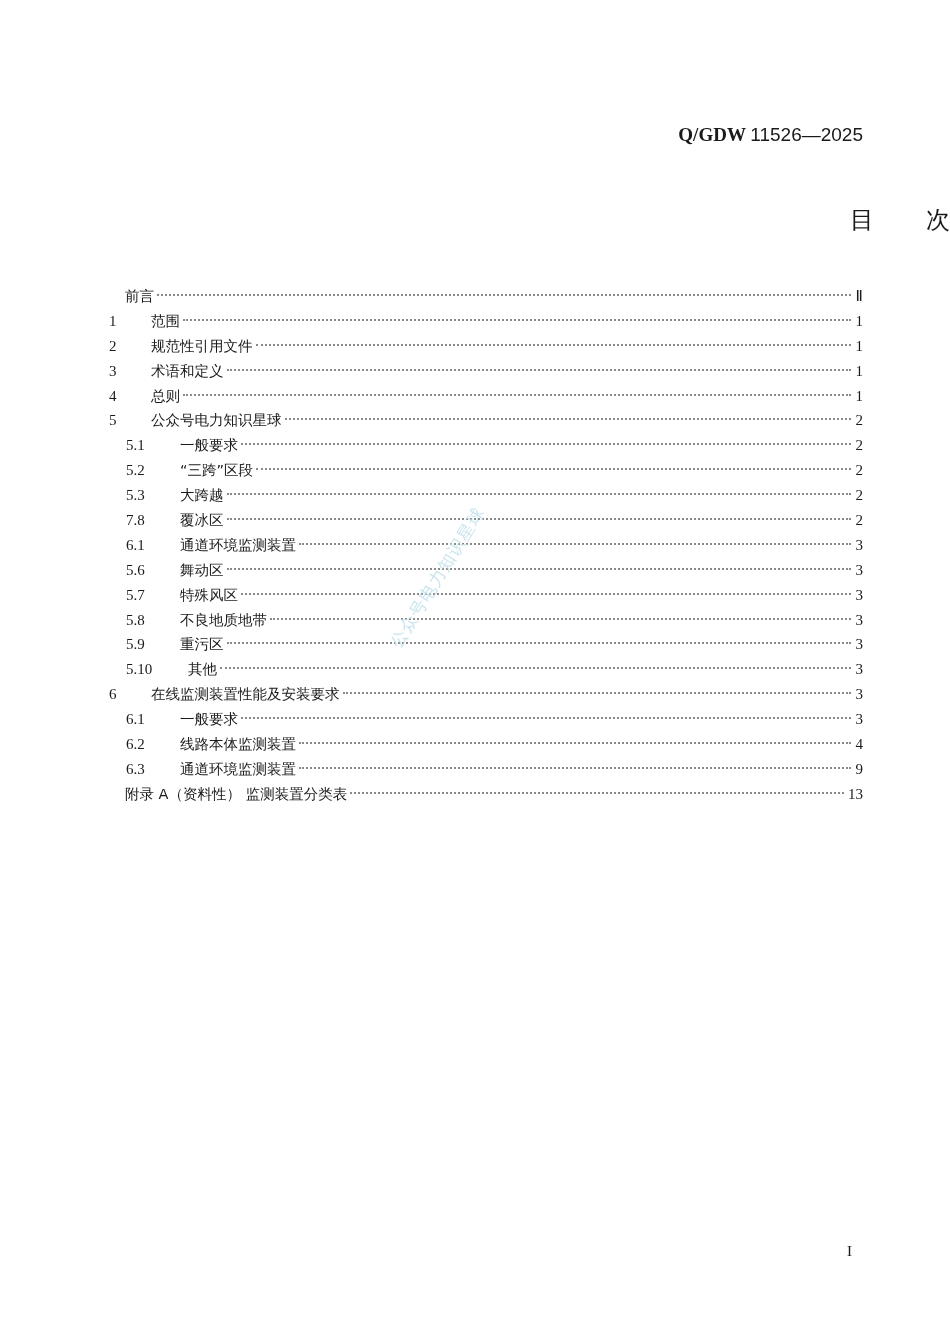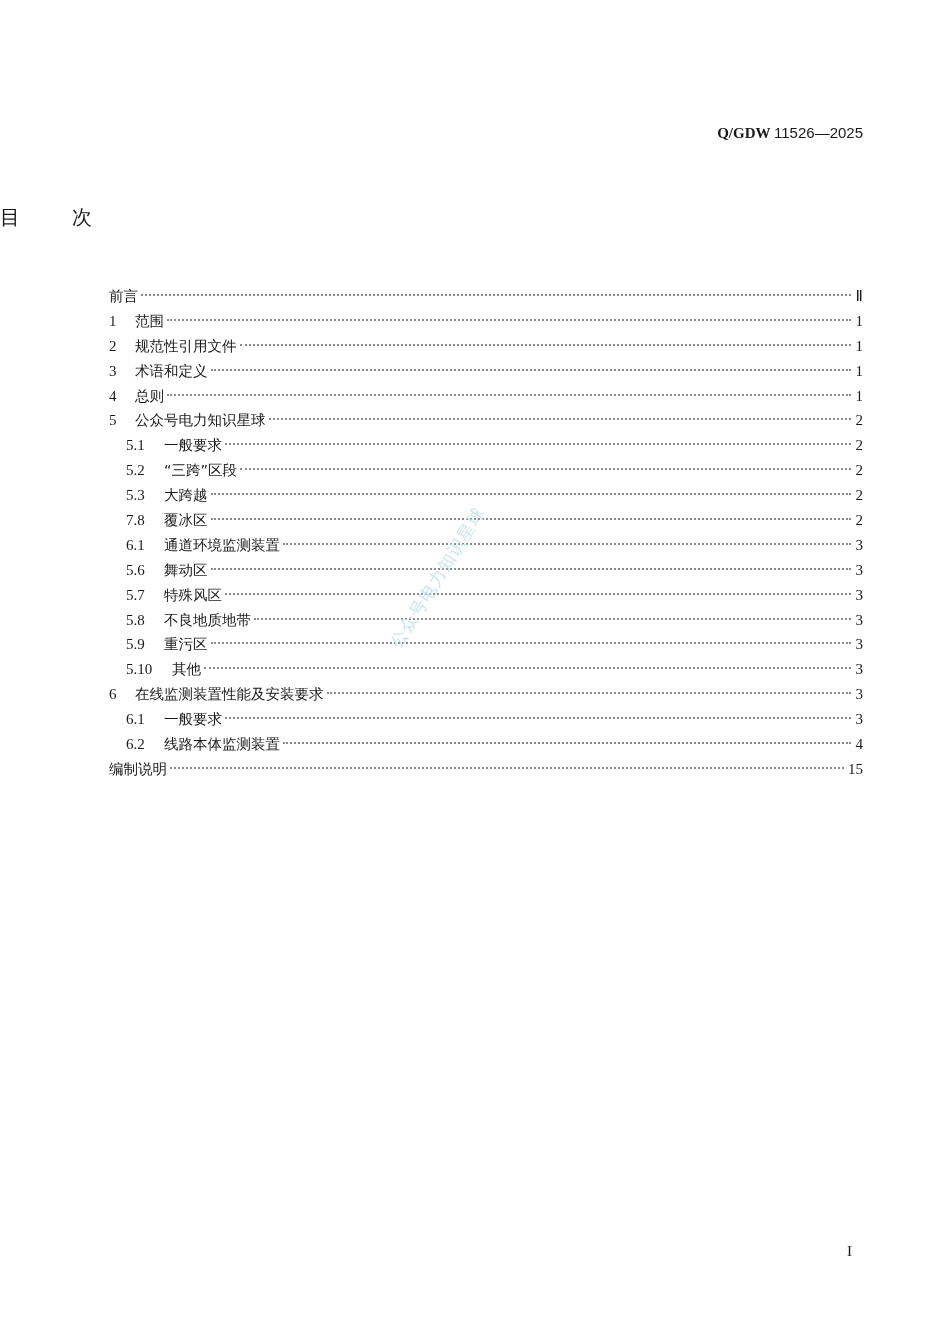--- a/index.html
+++ b/index.html
@@ -12,36 +12,36 @@
       height: 1344px;
       position: relative;
       overflow: hidden;
       font-family: "DejaVu Serif", "Liberation Serif", serif;
       color: #1a1a1a;
     }
     .doc-code {
       position: absolute;
       top: 124px;
       right: 87px;
-      font-size: 15px;
+      font-size: 19px;
       font-weight: bold;
       font-family: "Liberation Serif", serif;
       white-space: nowrap;
     }
     .doc-code .num {
       font-family: "Liberation Sans", sans-serif;
       font-weight: normal;
     }
     .toc-title {
       position: absolute;
       top: 204px;
       left: 0;
       width: 100%;
-      text-align: left;
-      font-size: 20px;
+      text-align: right;
+      font-size: 24px;
       font-family: "DejaVu Sans", sans-serif;
       letter-spacing: 0;
     }
     .toc-title span { display: inline-block; }
     .toc-title .gap { width: 52px; }
     .toc-list {
       position: absolute;
       top: 284px;
       left: 109px;
       width: 754px;
@@ -58,20 +58,21 @@
     .toc-num {
       font-family: "Liberation Serif", serif;
       display: inline-block;
       min-width: 26px;
     }
     .toc-row.level2 .toc-num { min-width: 38px; font-family: Liberation Serif, serif; }
     .toc-row.level2.wide .toc-num { min-width: 46px; }
     .toc-label {
       font-family: "DejaVu Sans", sans-serif;
       font-size: 14.5px;
+      margin-left: 16px;
     }
     .toc-leader {
       flex: 1;
       margin: 0 4px 0 3px;
       border-bottom: 2px dotted #8a8a8a;
       height: 0;
       position: relative;
       top: -5px;
     }
     .toc-page {
@@ -220,22 +221,28 @@
     <span class="toc-label">一般要求</span>
     <span class="toc-leader"></span>
     <span class="toc-page">3</span>
   </div>
   <div class="toc-row level2">
     <span class="toc-num">6.2</span>
     <span class="toc-label">线路本体监测装置</span>
     <span class="toc-leader"></span>
     <span class="toc-page">4</span>
   </div>
-  <div class="toc-row">
-    <span class="toc-label">编制说明</span>
-    <span class="toc-leader"></span>
-    <span class="toc-page">15</span>
+  <div class="toc-row level2">
+    <span class="toc-num">6.3</span>
+    <span class="toc-label">通道环境监测装置</span>
+    <span class="toc-leader"></span>
+    <span class="toc-page">9</span>
+  </div>
+  <div class="toc-row">
+    <span class="toc-label">附录 A（资料性）  监测装置分类表</span>
+    <span class="toc-leader"></span>
+    <span class="toc-page">13</span>
   </div>
 </div>
 
 <div class="watermark">公众号电力知识星球</div>
 
 <div class="page-number">I</div>
 
 </body></html>

